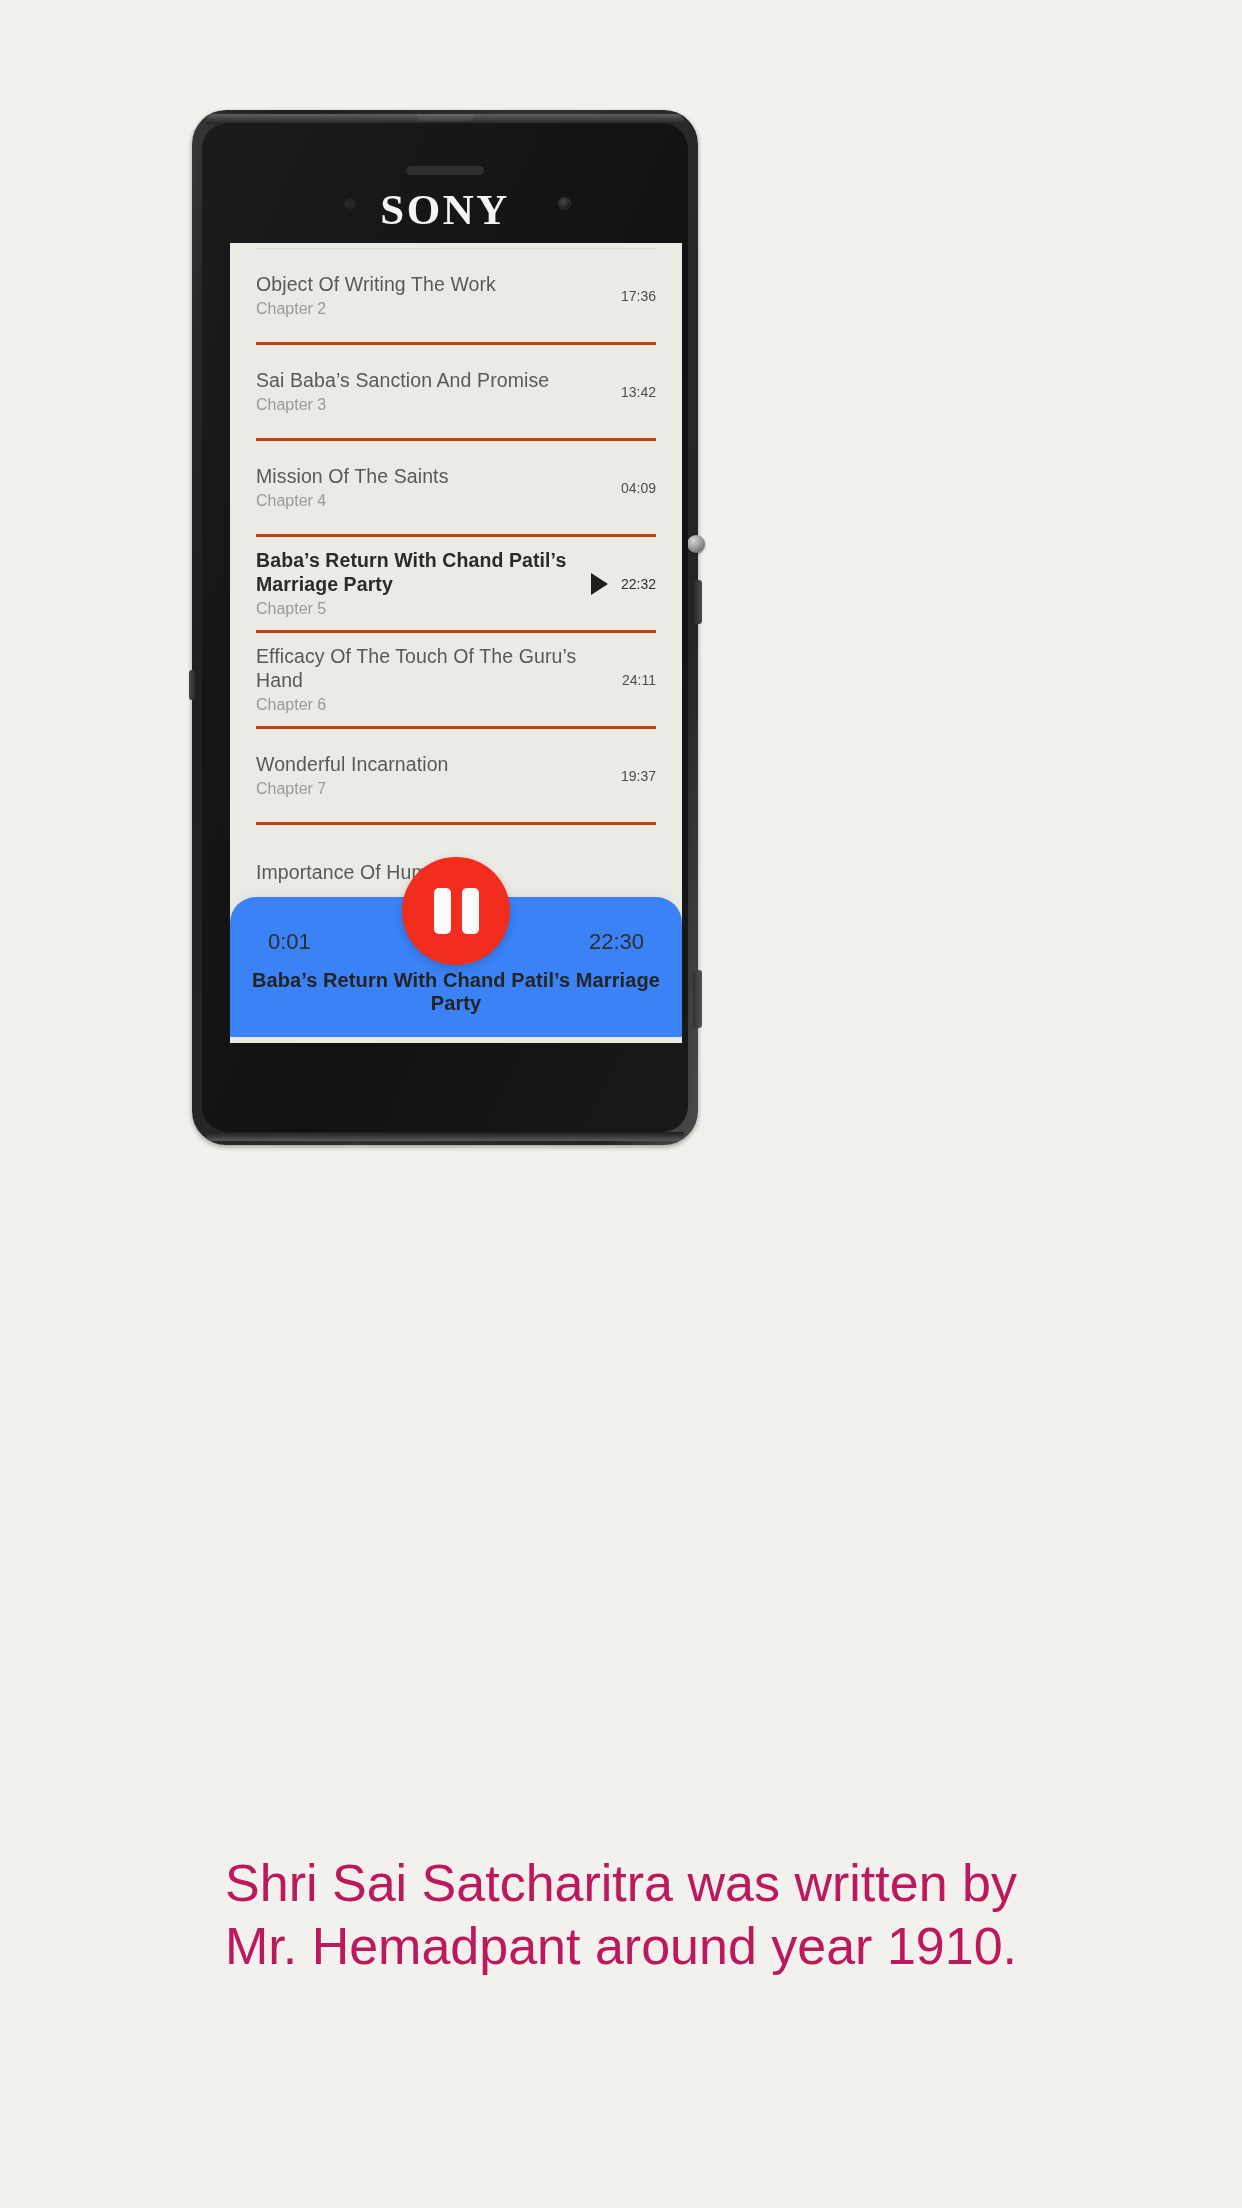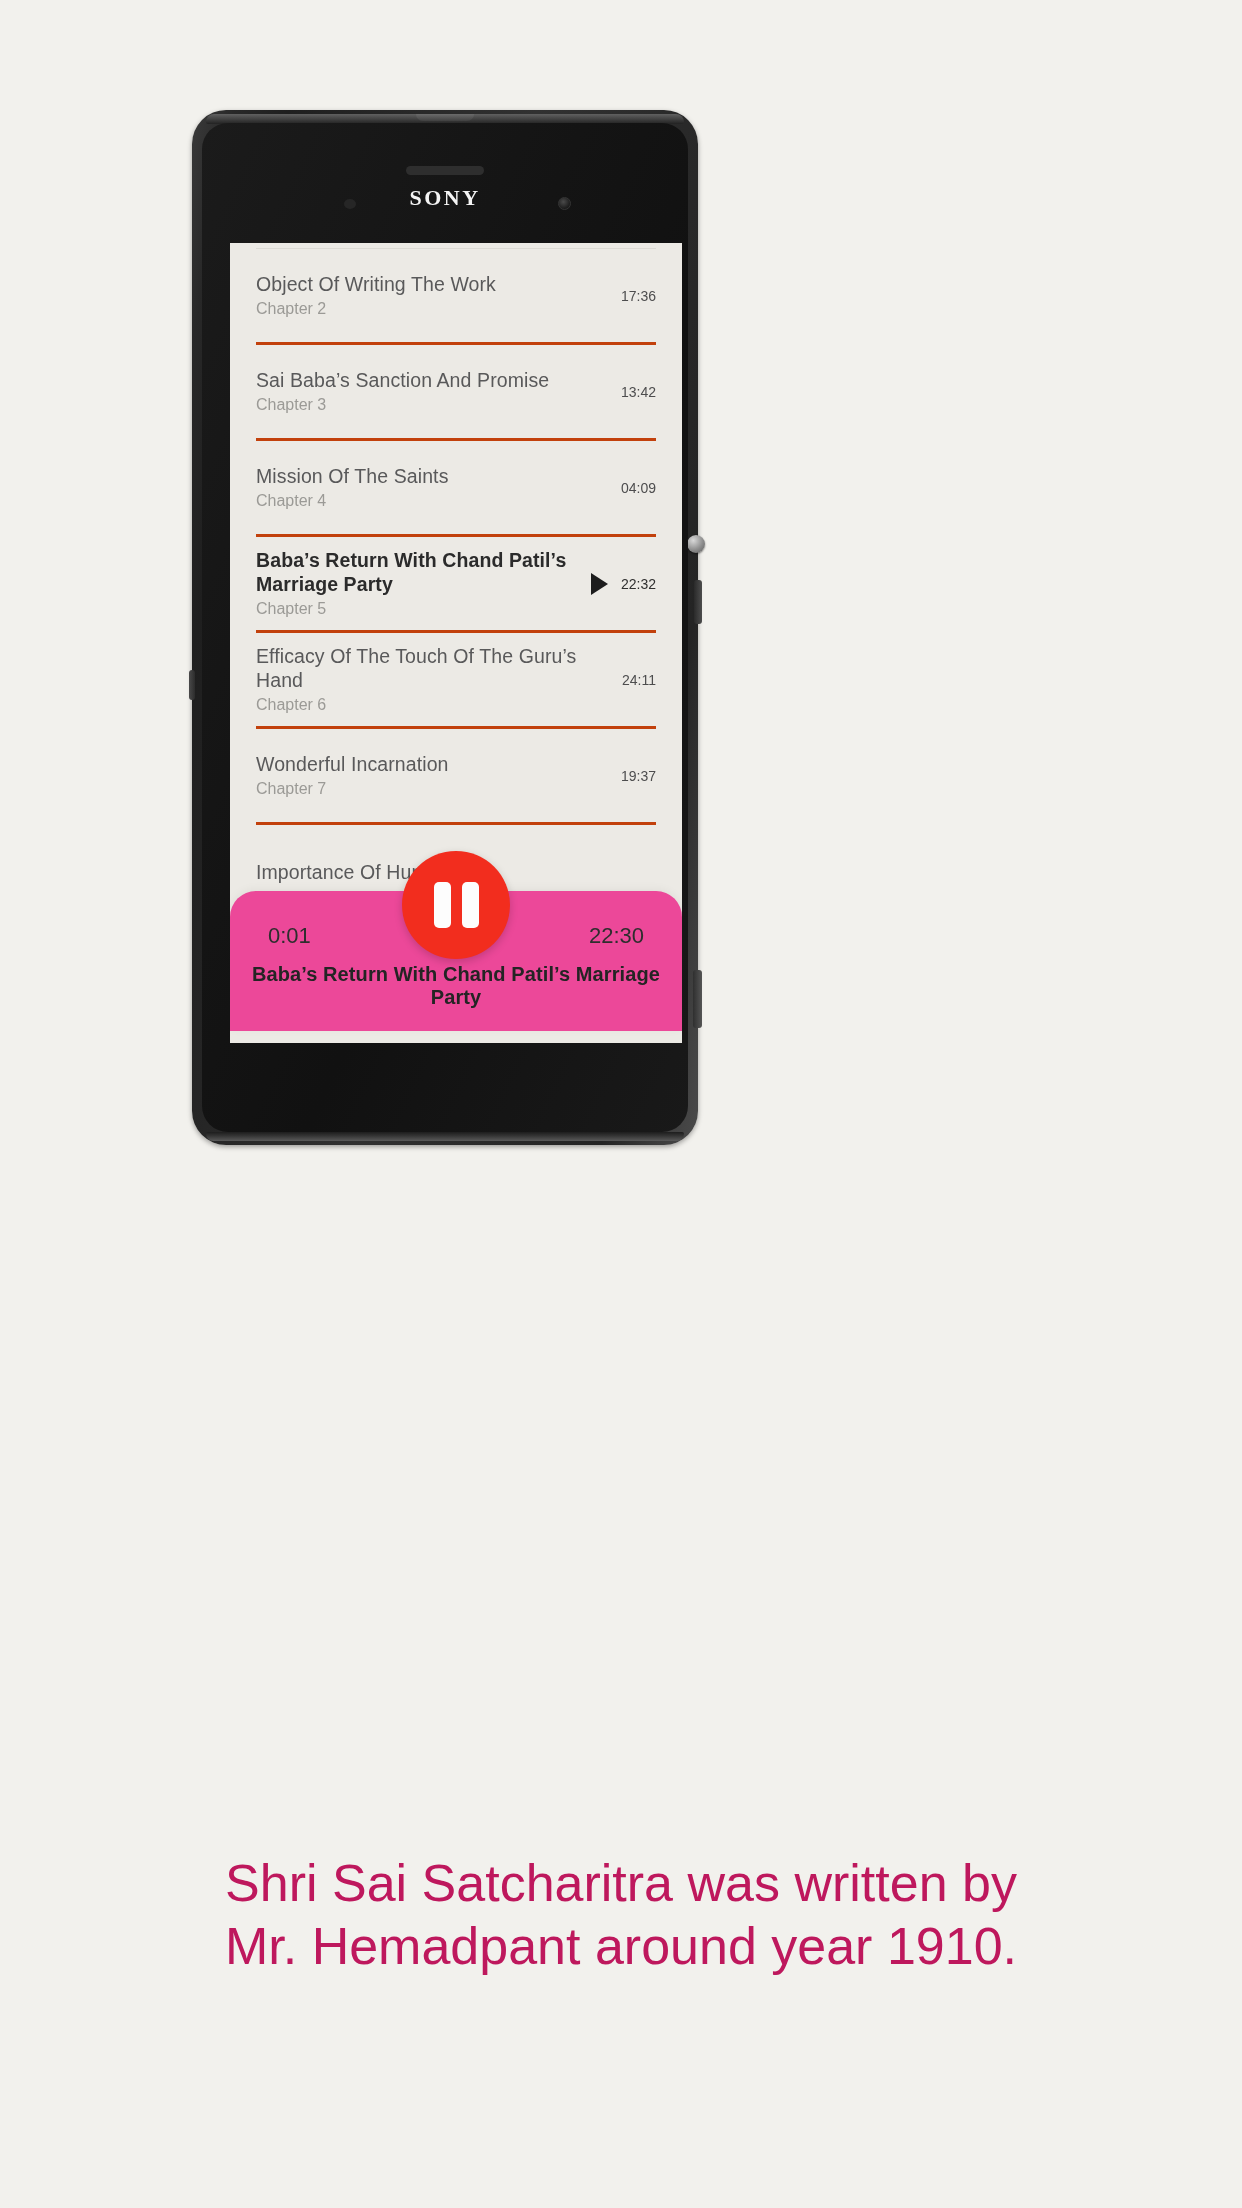--- a/index.html
+++ b/index.html
@@ -117,21 +117,21 @@
     border-radius: 50%;
     background: #262626;
   }
   .sony-logo {
     position: absolute;
     left: 0; right: 0; top: 62px;
     text-align: center;
     color: #f4f4f4;
     font-family: "Liberation Serif", serif;
     font-weight: bold;
-    font-size: 22px;
+    font-size: 43px;
     letter-spacing: 2.5px;
   }
 
   
   #screen {
     position: absolute;
     left: 28px; top: 120px;
     width: 452px;
     height: 800px;
     background: #eceae5;
@@ -184,23 +184,23 @@
   .ch-time {
     font-size: 14px;
     color: #4d4d4e;
     white-space: nowrap;
   }
   .chapter-row.active .ch-time { color: #303030; }
 
   
   #player-bar {
     position: absolute;
-    left: 0; right: 0; bottom: 12px;
+    left: 0; right: 0; bottom: 6px;
     height: 140px;
-    background: #ec4899;
+    background: #3b82f6;
     border-radius: 26px 26px 0 0;
     box-shadow: 0 -2px 10px rgba(0,0,0,.05);
   }
   .player-times {
     position: absolute;
     left: 0; right: 0; top: 32px;
     display: flex;
     justify-content: space-between;
     padding: 0 38px;
   }

